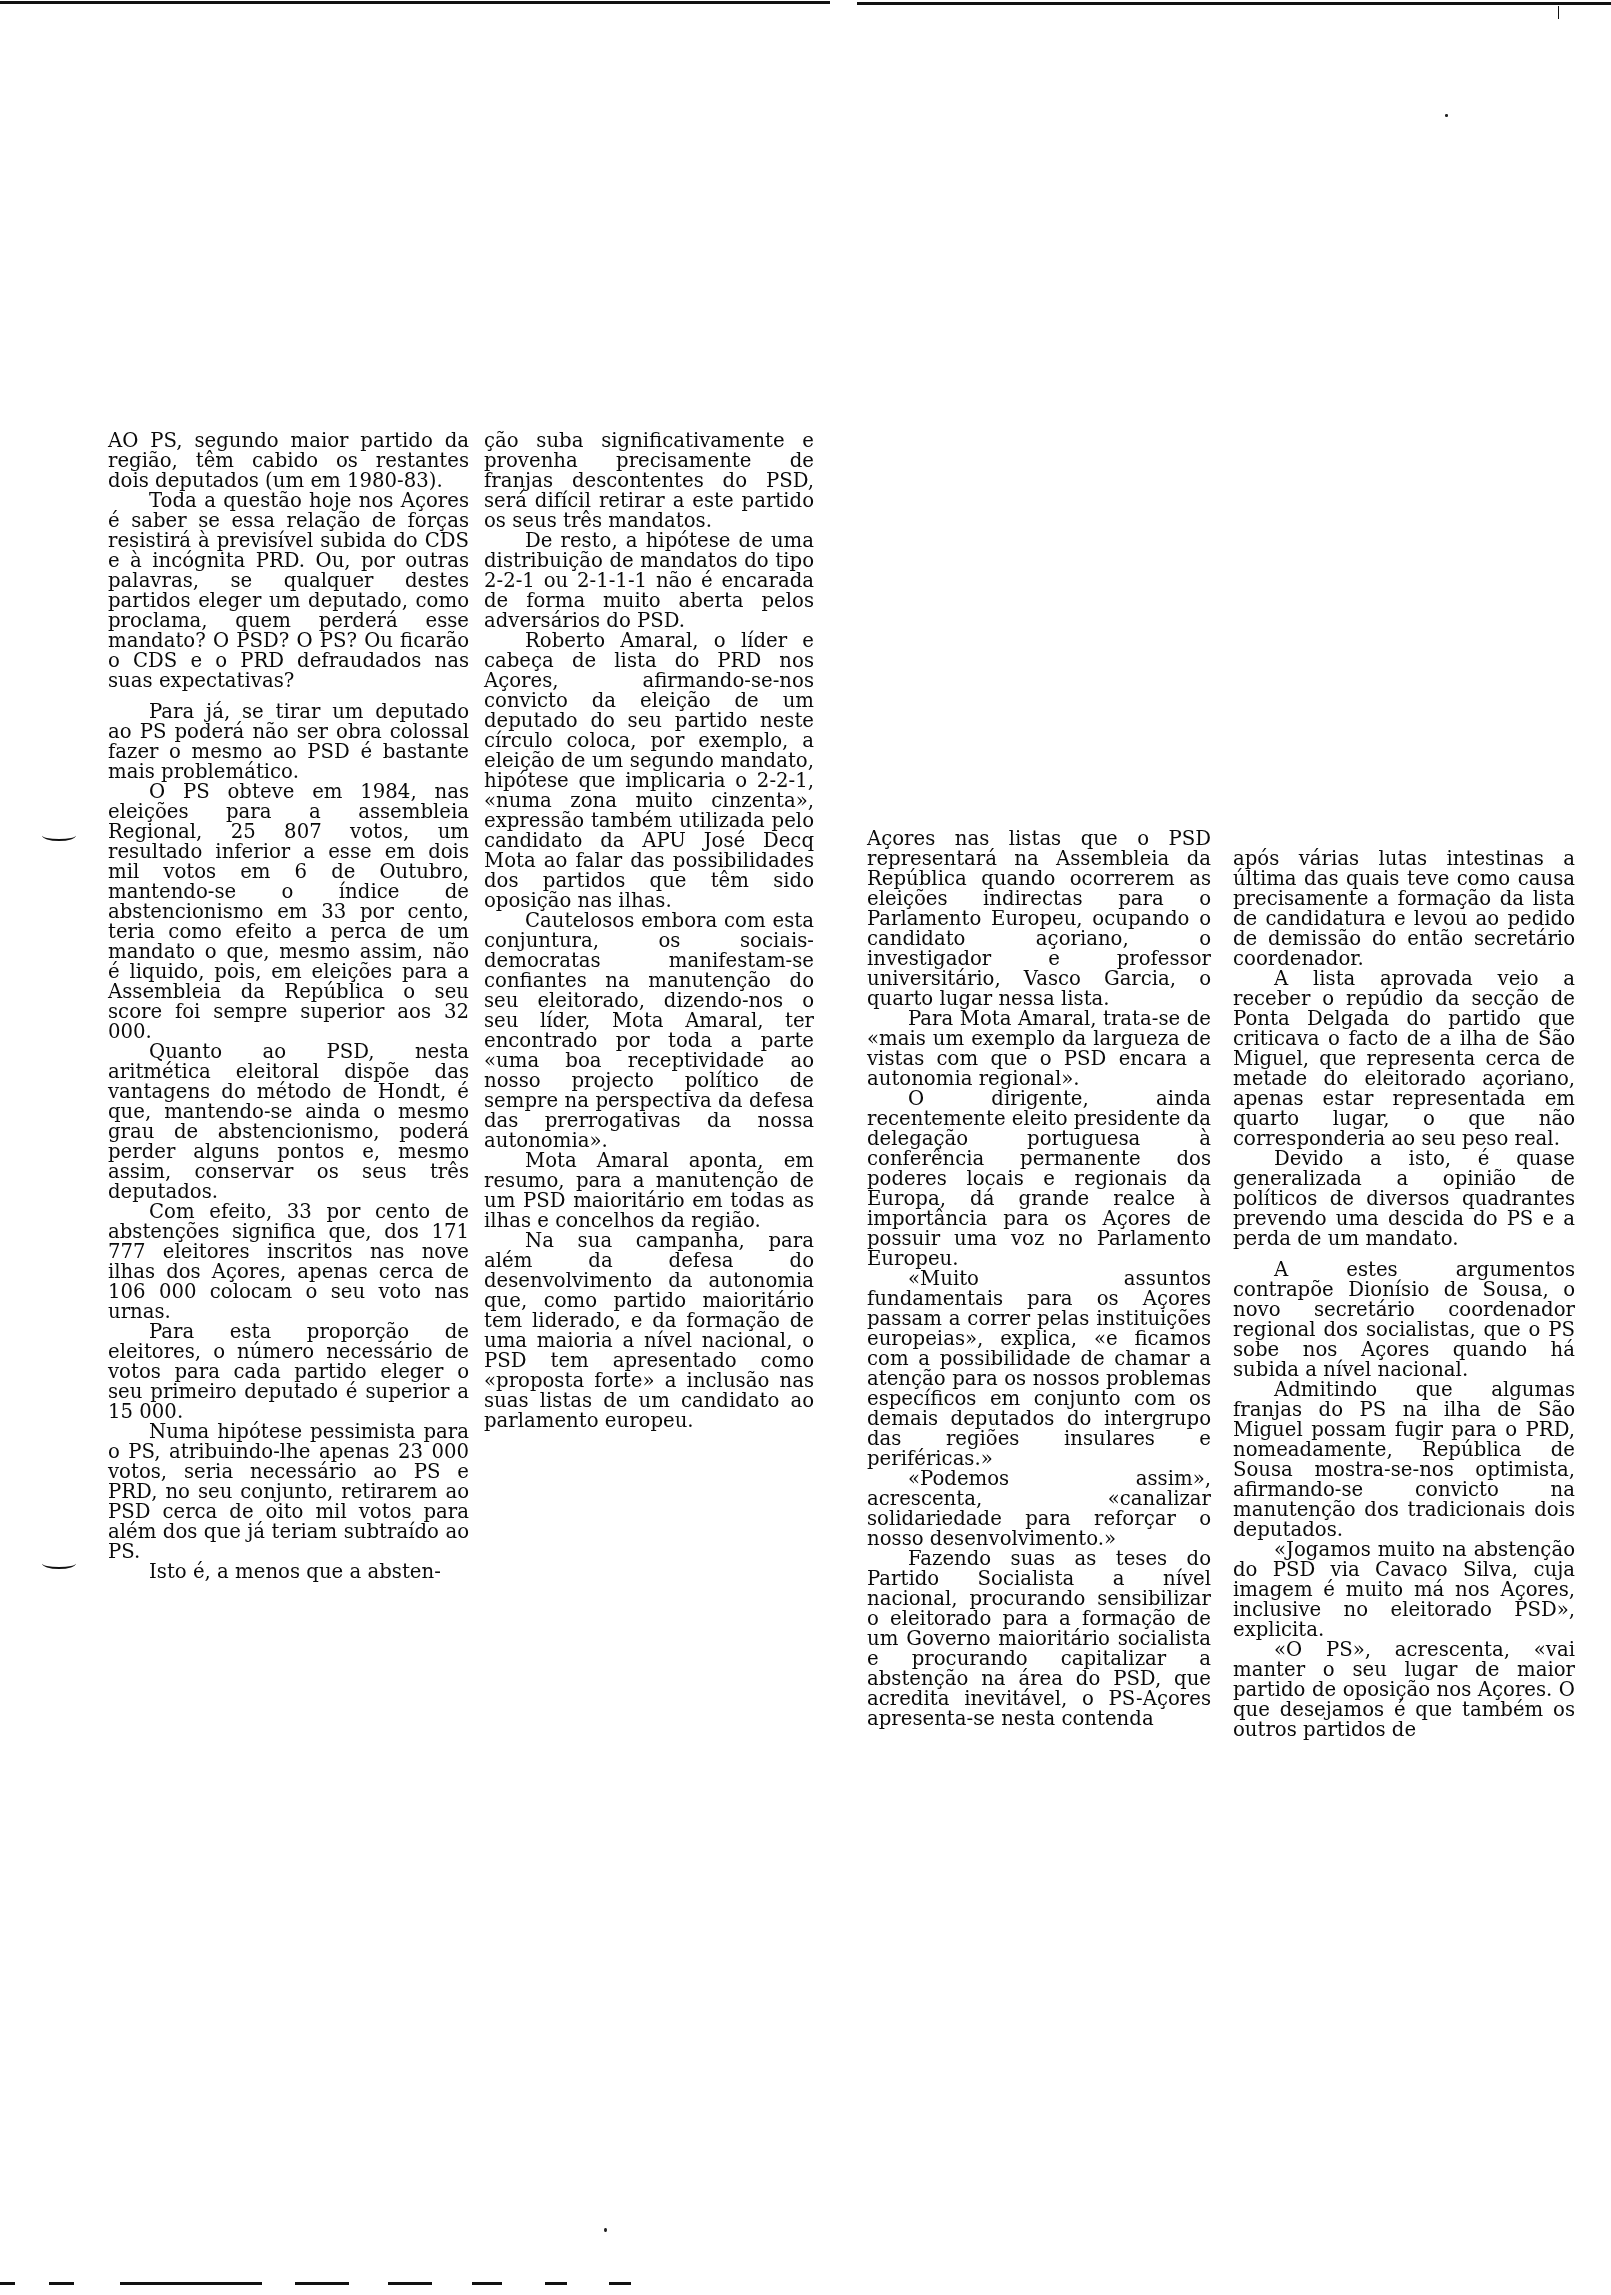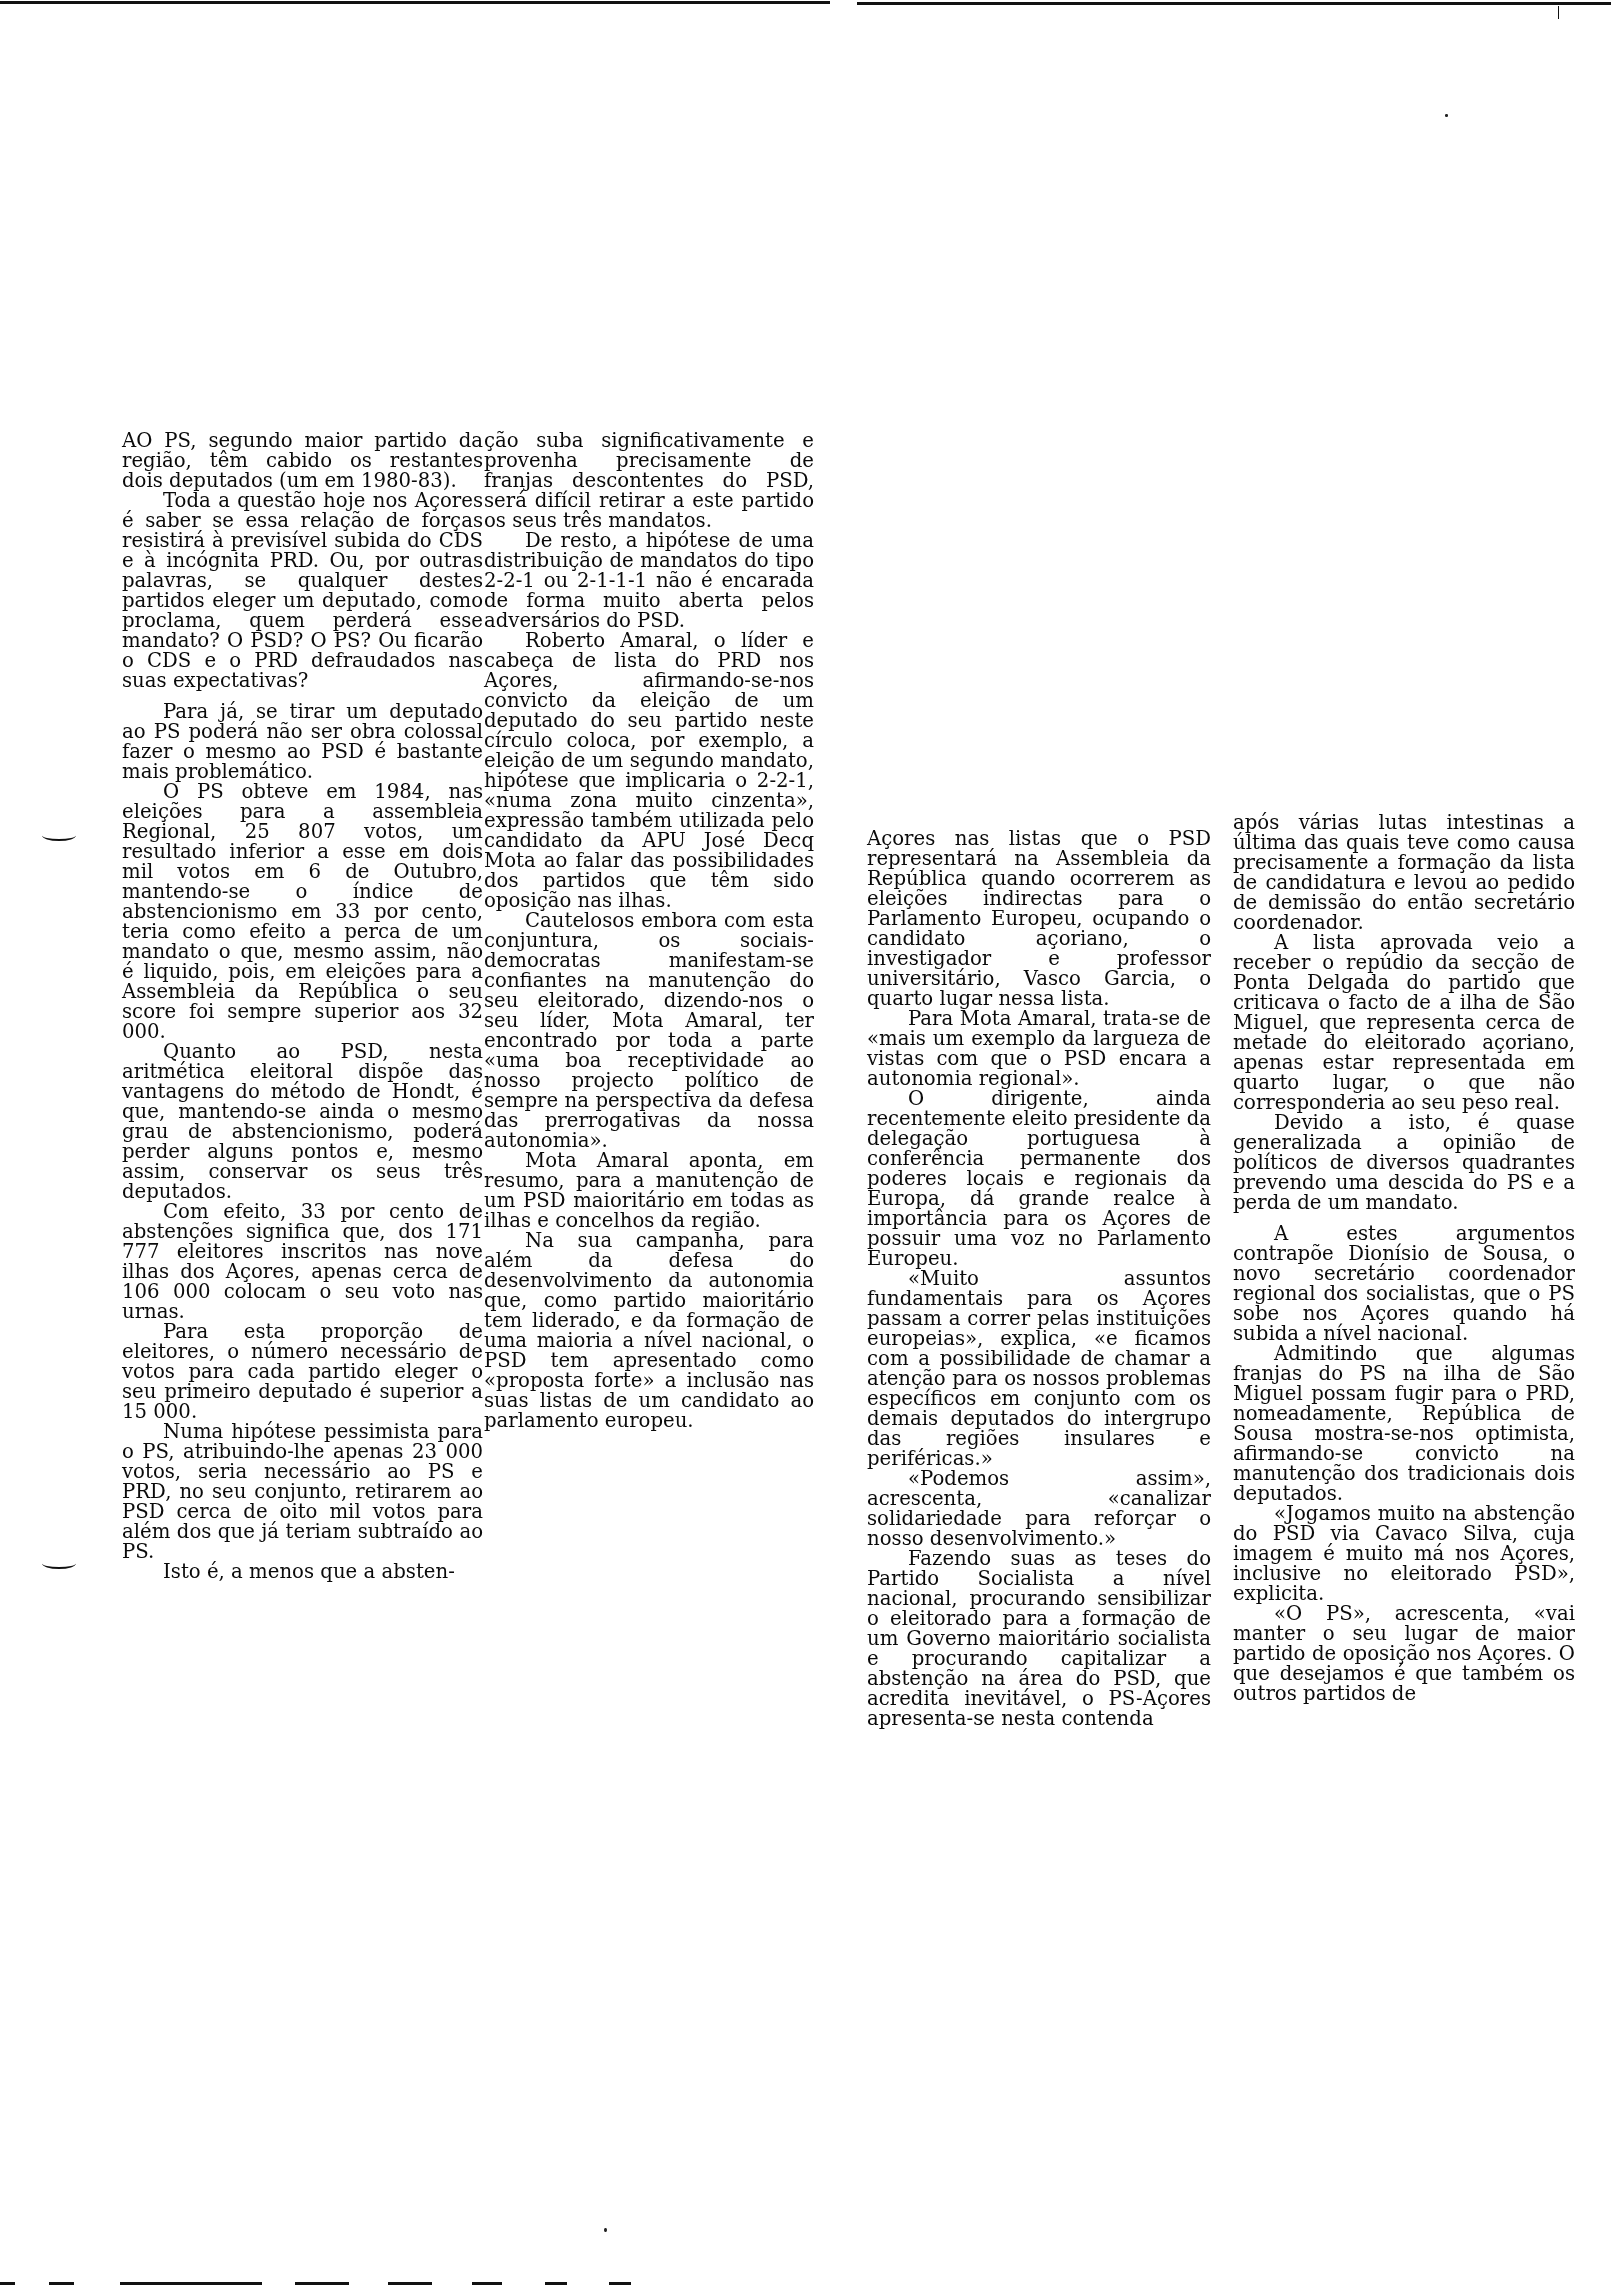--- a/index.html
+++ b/index.html
@@ -19,24 +19,24 @@
     position: absolute;
     font-size: 19.7px;
     line-height: 20px;
     text-align: justify;
     hyphens: none;
   }
   .col p { margin: 0; text-indent: 0; }
   .col p.indent { text-indent: 41px; }
   .col p.gap { margin-top: 11px; }
 
-  #col1 { left: 122px; top: 431px; width: 361px; }
+  #col1 { left: 108px; top: 431px; width: 361px; }
   #col2 { left: 484px; top: 431px; width: 330px; }
   #col3 { left: 867px; top: 829px; width: 344px; }
-  #col4 { left: 1233px; top: 813px; width: 342px; }
+  #col4 { left: 1233px; top: 849px; width: 342px; }
 
   .margin-bracket {
     position: absolute; width: 34px; height: 8.8px;
     border-bottom: 2px solid #111; border-radius: 0 0 50% 50%;
   }
   .bottom-dash {
     position: absolute; height: 3.4px; background: #111; top: 2282px;
   }
   .speck { position: absolute; background: #222; border-radius: 50%; }
 </style>

